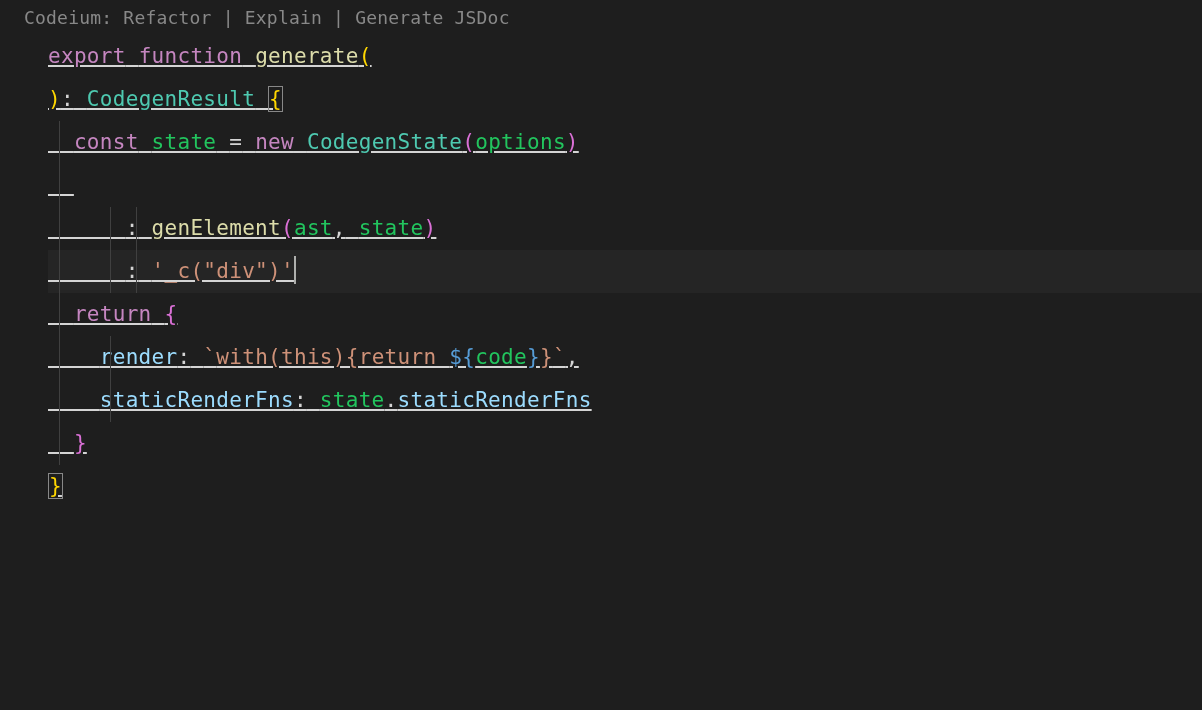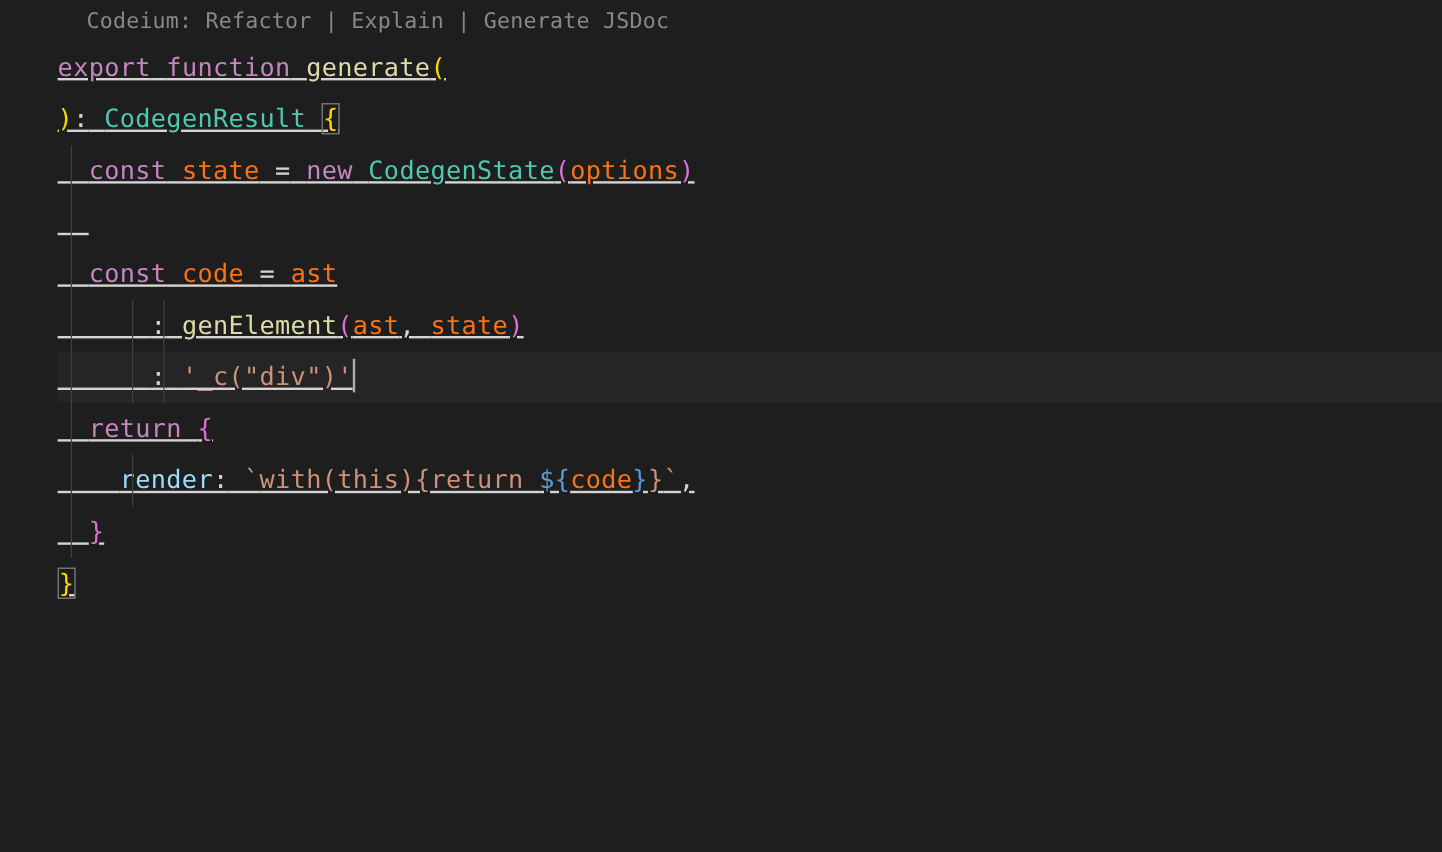--- a/index.html
+++ b/index.html
@@ -11,21 +11,21 @@
       color: #d4d4d4;
       padding: 0;
       width: 1202px;
       height: 710px;
       overflow: hidden;
       letter-spacing: 0.3px;
     }
     .codelens {
       color: #888888;
       font-size: 18px;
-      padding: 4px 0 2px 72px;
+      padding: 4px 0 2px 24px;
       letter-spacing: 0.2px;
     }
     .codelens span { cursor: pointer; }
     .code-area {
       padding-left: 48px;
       position: relative;
     }
     .line {
       display: block;
       white-space: pre;
@@ -55,21 +55,21 @@
     .bracket-box {
       border: 1px solid #888888;
       padding: 0 0px;
     }
 
     
     .tk-keyword   { color: #c586c0; }     
     .tk-funcname  { color: #dcdcaa; }     
     .tk-classname { color: #4ec9b0; }     
     .tk-param     { color: #9cdcfe; }     
-    .tk-var       { color: #f97316; text-align: center; }
+    .tk-var       { color: #22c55e; text-align: center; }
     .tk-prop      { color: #9cdcfe; }     
     .tk-punct     { color: #d4d4d4; }
     .tk-operator  { color: #d4d4d4; }
     .tk-string    { color: #ce9178; }
     .tk-comment   { color: #6a9955; }
     .tk-brace-y   { color: #ffd700; }
     .tk-brace-p   { color: #da70d6; }
     .tk-template  { color: #ce9178; }
     .tk-template-expr { color: #569cd6; }
   </style>
@@ -86,30 +86,30 @@
 <span class="line"><span class="tk-keyword">export</span> <span class="tk-keyword">function</span> <span class="tk-funcname">generate</span><span class="tk-brace-y">(</span></span>
 
 
 
 <span class="line"><span class="tk-brace-y">)</span><span class="tk-punct">:</span> <span class="tk-classname">CodegenResult</span> <span class="tk-brace-y bracket-box">{</span></span>
 
 <span class="line"><span class="indent-guide" style="left:11px;"></span>  <span class="tk-keyword">const</span> <span class="tk-var">state</span> <span class="tk-operator">=</span> <span class="tk-keyword">new</span> <span class="tk-classname">CodegenState</span><span class="tk-brace-p">(</span><span class="tk-var">options</span><span class="tk-brace-p">)</span></span>
 
 <span class="line"><span class="indent-guide" style="left:11px;"></span>  </span>
 
-<span class="line"><span class="indent-guide" style="left:11px;"></span>  <span class="tk-keyword">const</span> <span class="tk-var">code</span> <span class="tk-operator">=</span> <span class="tk-var">ast</span></span>
 
 
 
 <span class="line"><span class="indent-guide" style="left:11px;"></span><span class="indent-guide" style="left:62px;"></span><span class="indent-guide" style="left:88px;"></span>      <span class="tk-punct">:</span> <span class="tk-funcname">genElement</span><span class="tk-brace-p">(</span><span class="tk-var">ast</span><span class="tk-punct">,</span> <span class="tk-var">state</span><span class="tk-brace-p">)</span></span>
 
 <span class="line highlighted-line"><span class="indent-guide" style="left:11px;"></span><span class="indent-guide" style="left:62px;"></span><span class="indent-guide" style="left:88px;"></span>      <span class="tk-punct">:</span> <span class="tk-string">'_c("div")'</span><span class="cursor"></span></span>
 
 <span class="line"><span class="indent-guide" style="left:11px;"></span>  <span class="tk-keyword">return</span> <span class="tk-brace-p">{</span></span>
 
 <span class="line"><span class="indent-guide" style="left:11px;"></span><span class="indent-guide" style="left:62px;"></span>    <span class="tk-prop">render</span><span class="tk-punct">:</span> <span class="tk-template">`</span><span class="tk-template">with(this){return </span><span class="tk-template-expr">${</span><span class="tk-var">code</span><span class="tk-template-expr">}</span><span class="tk-template">}</span><span class="tk-template">`</span><span class="tk-punct">,</span></span>
 
+<span class="line"><span class="indent-guide" style="left:11px;"></span><span class="indent-guide" style="left:62px;"></span>    <span class="tk-prop">staticRenderFns</span><span class="tk-punct">:</span> <span class="tk-var">state</span><span class="tk-punct">.</span><span class="tk-prop">staticRenderFns</span></span>
 
 <span class="line"><span class="indent-guide" style="left:11px;"></span>  <span class="tk-brace-p">}</span></span>
 
 <span class="line"><span class="tk-brace-y bracket-box">}</span></span>
 
 </div>
 
 </body></html>

